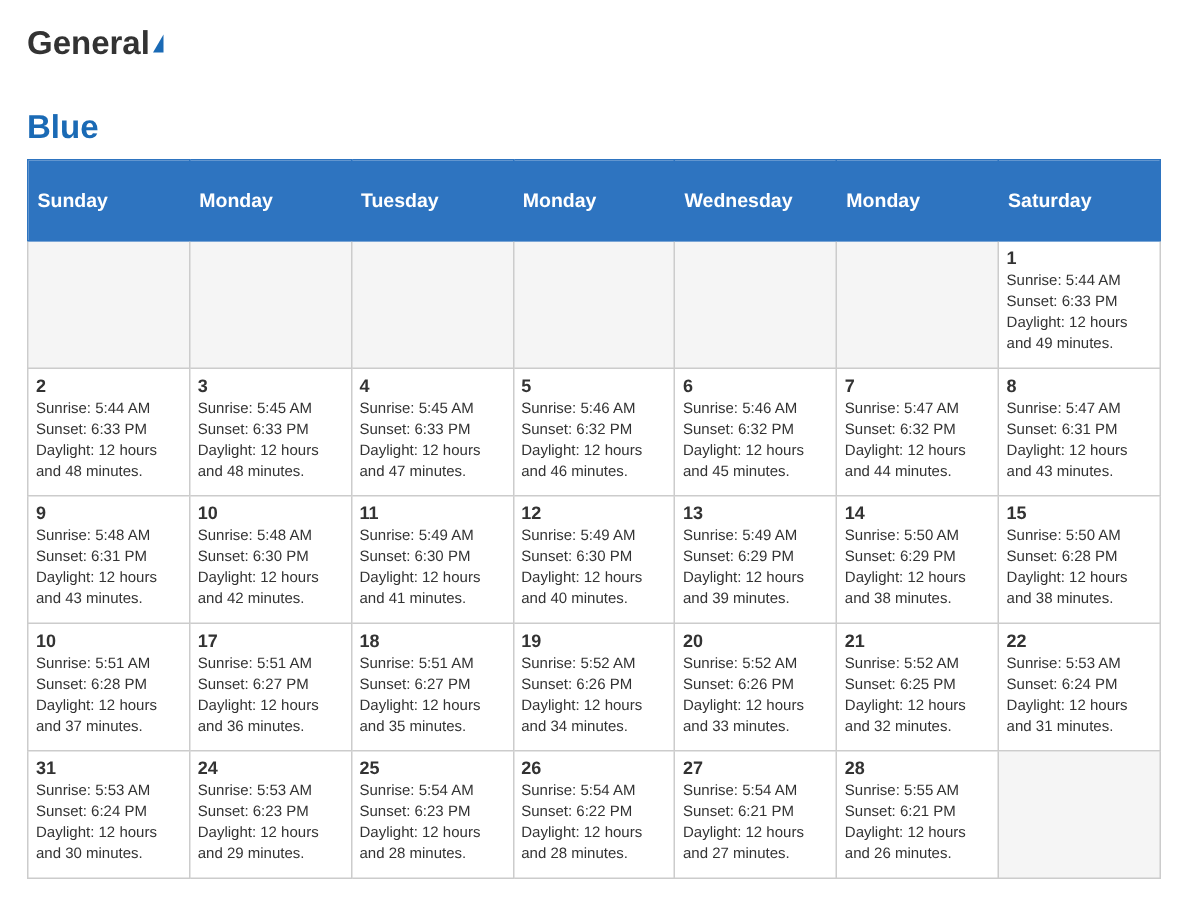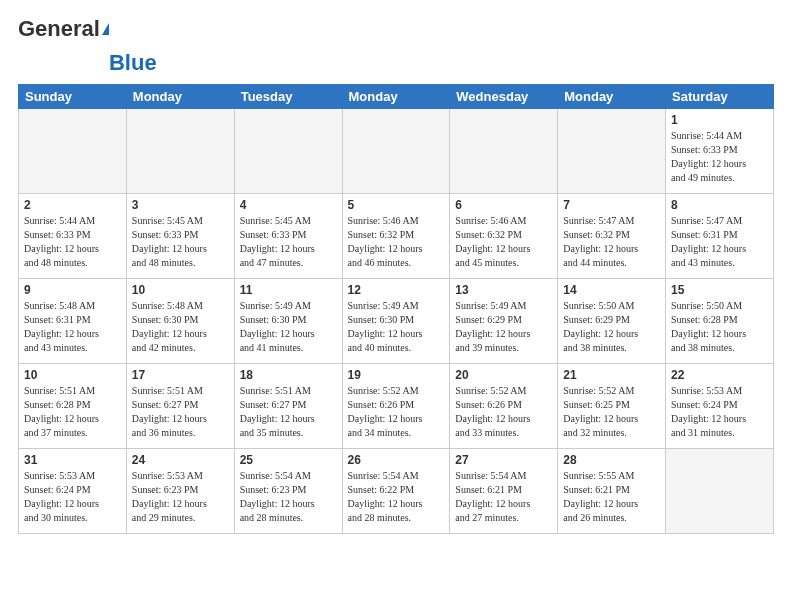--- a/index.html
+++ b/index.html
@@ -14,21 +14,21 @@
       padding: 18px 18px 18px 18px;
     }
     .header {
       display: flex;
       justify-content: space-between;
       align-items: flex-start;
       margin-bottom: 10px;
     }
     .logo {
       display: flex;
-      flex-direction: row;
+      flex-direction: column;
       align-items: flex-start;
     }
     .logo-text {
       font-size: 22px;
       font-weight: bold;
       line-height: 1;
     }
     .logo-general { color: #333; }
     .logo-blue { color: #1a6ab5; }
     .logo-triangle {
@@ -57,21 +57,21 @@
     .calendar {
       width: 100%;
       border-collapse: collapse;
     }
     .calendar th {
       background-color: #2e74c0;
       color: #fff;
       font-size: 13px;
       font-weight: bold;
       text-align: left;
-      padding: 4px 6px;
+      padding: 19px 6px;
       border: 1px solid #2e74c0;
     }
     .calendar td {
       vertical-align: top;
       border: 1px solid #ccc;
       padding: 4px 5px;
       width: 108px;
       min-height: 80px;
       font-size: 10.5px;
       color: #333;
@@ -83,21 +83,20 @@
     .day-num {
       font-size: 12px;
       font-weight: bold;
       display: block;
       margin-bottom: 2px;
     }
     .day-info {
       font-size: 10px;
       color: #333;
       line-height: 1.4;
-      font-family: Liberation Serif, serif;
     }
     tr.week-row td {
       height: 85px;
     }
   </style>
 </head>
 <body>
 
 <div class="page">
   <div class="header">

